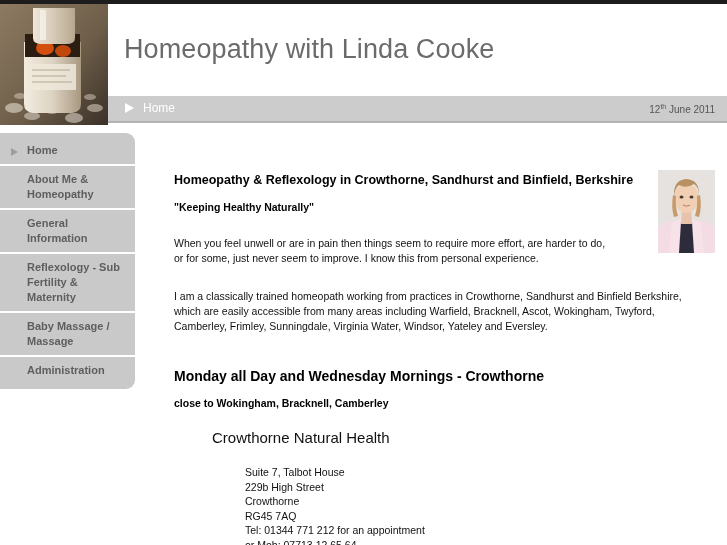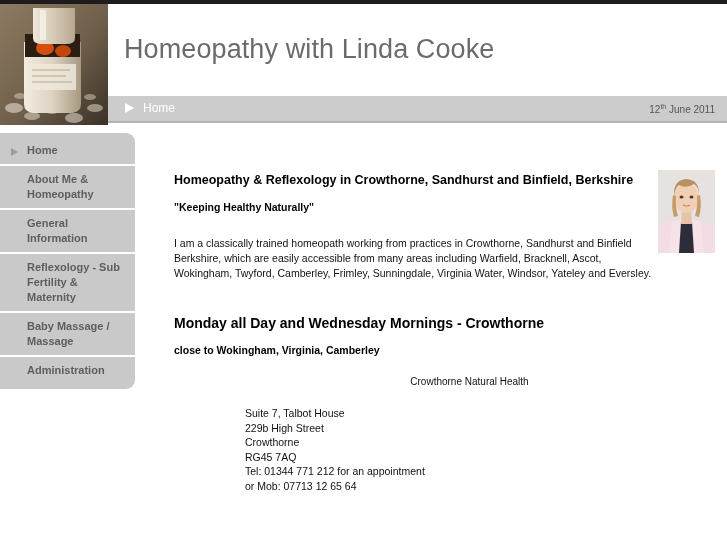--- a/index.html
+++ b/index.html
@@ -193,24 +193,23 @@
     color: #000;
     margin: 34px 0 0 0;
   }
   h4.c-head3 {
     font-size: 10.5px;
     font-weight: bold;
     color: #000;
     margin: 13px 0 0 0;
   }
   .clinic-name {
-    font-size: 10px;
+    font-size: 15px;
     color: #111;
     margin: 20px 0 0 38px;
-    text-align: center;
   }
   .address {
     font-size: 10.5px;
     color: #111;
     line-height: 14.5px;
     margin: 19px 0 0 71px;
   }
   .addr-line { display: block; }
 </style>
 </head>
@@ -303,24 +302,25 @@
         <path d="M42 25 Q44 38 41 47 L37 46 Q40 36 39 26 Z" fill="#c89a67"></path>
         <ellipse cx="23.5" cy="27" rx="2" ry="1.5" fill="#4a3a2c"></ellipse>
         <ellipse cx="33.5" cy="27" rx="2" ry="1.5" fill="#4a3a2c"></ellipse>
         <path d="M25 35 Q28.5 37 32 35" stroke="#c4806e" stroke-width="1.2" fill="none"></path>
       </svg>
     </div>
 
     <h1 class="c-title">Homeopathy &amp; Reflexology in Crowthorne, Sandhurst and Binfield, Berkshire</h1>
     <h2 class="c-sub">"Keeping Healthy Naturally"</h2>
 
+    <p class="c-para">When you feel unwell or are in pain then things seem to require more effort, are harder to do, or for some, just never seem to improve. I know this from personal experience.</p>
     <p class="c-para wide">I am a classically trained homeopath working from practices in Crowthorne, Sandhurst and Binfield Berkshire, which are easily accessible from many areas including Warfield, Bracknell, Ascot, Wokingham, Twyford, Camberley, Frimley, Sunningdale, Virginia Water, Windsor, Yateley and Eversley.</p>
 
     <h3 class="c-head2">Monday all Day and Wednesday Mornings - Crowthorne</h3>
-    <h4 class="c-head3">close to Wokingham, Virginia, Camberley</h4>
+    <h4 class="c-head3">close to Wokingham, Bracknell, Camberley</h4>
 
     <div class="clinic-name">Crowthorne Natural Health</div>
 
     <div class="address" id="address-block">
         <span class="addr-line">Suite 7, Talbot House</span>
         <span class="addr-line">229b High Street</span>
         <span class="addr-line">Crowthorne</span>
         <span class="addr-line">RG45 7AQ</span>
         <span class="addr-line">Tel: 01344 771 212 for an appointment</span>
         <span class="addr-line">or Mob: 07713 12 65 64</span>

